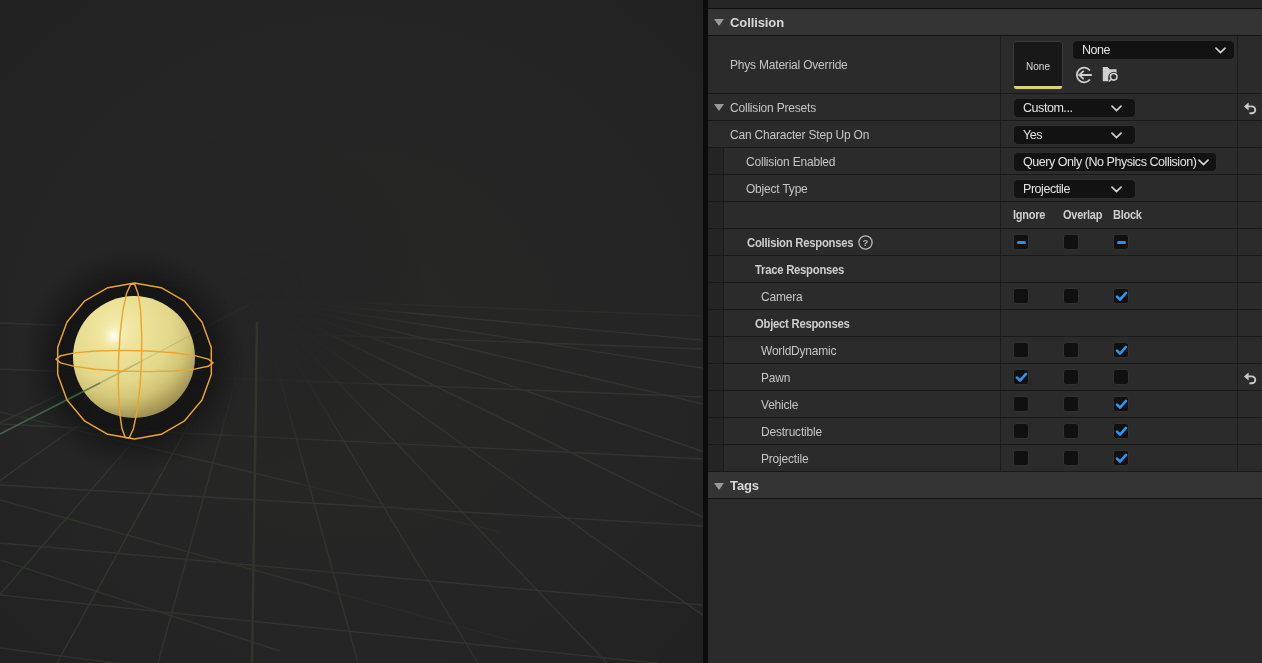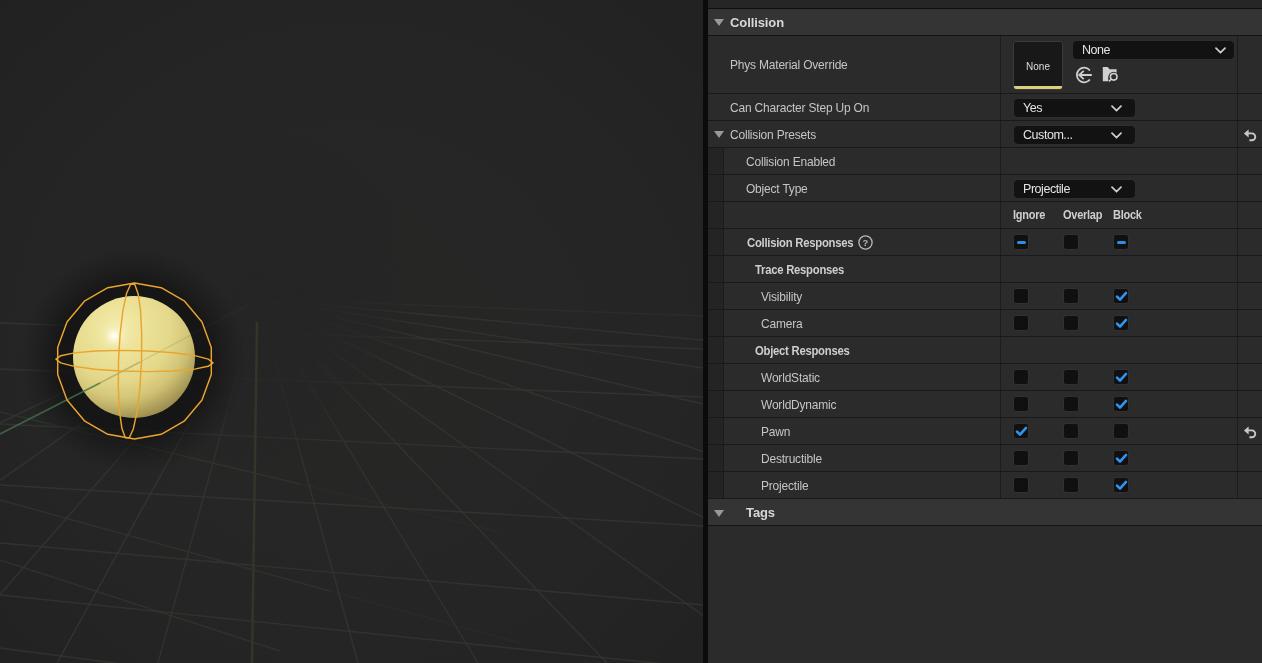--- a/index.html
+++ b/index.html
@@ -166,49 +166,54 @@
       <circle cx="11.6" cy="11" r="5.2" fill="#2b2b2b"></circle>
       <circle cx="11.7" cy="10.8" r="3.3" stroke="#cfcfcf" stroke-width="1.6" fill="none"></circle>
       <line x1="9.1" y1="13.3" x2="7.5" y2="14.9" stroke="#cfcfcf" stroke-width="1.6" stroke-linecap="round"></line>
     </svg>
   </div>
 
 
   <div class="row">
       <div class="c1"></div>
       <div class="c2"></div>
-    <div class="lbl" style="left:22px;">Can Character Step Up On</div>
-    <div class="combo" style="left:305px;width:123px;">Yes
-      <svg style="position:absolute;right:13px;top:6px;" width="11" height="7" viewBox="0 0 11 7">
-          <path d="M1 1.2 L5.5 5.6 L10 1.2" stroke="#cfcfcf" stroke-width="1.7" fill="none" stroke-linecap="round"></path>
-        </svg>
-    </div>
-  </div>
-
-  <div class="row">
-      <div class="c1"></div>
-      <div class="c2"></div>
     <div class="tri tridown" style="left:6px;"></div>
     <div class="lbl" style="left:22px;">Collision Presets</div>
     <div class="combo" style="left:305px;width:123px;">Custom...
       <svg style="position:absolute;right:13px;top:6px;" width="11" height="7" viewBox="0 0 11 7">
           <path d="M1 1.2 L5.5 5.6 L10 1.2" stroke="#cfcfcf" stroke-width="1.7" fill="none" stroke-linecap="round"></path>
         </svg>
     </div>
     <svg style="position:absolute;left:535px;top:8px;" width="14" height="13" viewBox="0 0 14 13">
         <polygon points="5.6,0.4 5.6,8.4 0.9,4.4" fill="#c9c9c9"></polygon>
         <path d="M4.5 4.4 H8.8 A3.45 3.45 0 0 1 8.8 11.3 H6.4" stroke="#c9c9c9" stroke-width="1.9" fill="none"></path>
       </svg>
   </div>
 
   <div class="row">
+      <div class="c1"></div>
+      <div class="c2"></div>
+    <div class="lbl" style="left:22px;">Can Character Step Up On</div>
+    <div class="combo" style="left:305px;width:123px;">Yes
+      <svg style="position:absolute;right:13px;top:6px;" width="11" height="7" viewBox="0 0 11 7">
+          <path d="M1 1.2 L5.5 5.6 L10 1.2" stroke="#cfcfcf" stroke-width="1.7" fill="none" stroke-linecap="round"></path>
+        </svg>
+    </div>
+  </div>
+
+  <div class="row">
       <div class="ind"></div>
       <div class="c1"></div>
       <div class="c2"></div>
     <div class="lbl" style="left:38px;">Collision Enabled</div>
+    <div class="combo" style="left:305px;width:204px;">Query Only (No Physics Collision)
+      <svg style="position:absolute;right:7px;top:6px;" width="11" height="7" viewBox="0 0 11 7">
+          <path d="M1 1.2 L5.5 5.6 L10 1.2" stroke="#cfcfcf" stroke-width="1.7" fill="none" stroke-linecap="round"></path>
+        </svg>
+    </div>
   </div>
 
   <div class="row">
       <div class="ind"></div>
       <div class="c1"></div>
       <div class="c2"></div>
     <div class="lbl" style="left:38px;">Object Type</div>
     <div class="combo" style="left:305px;width:123px;">Projectile
       <svg style="position:absolute;right:13px;top:6px;" width="11" height="7" viewBox="0 0 11 7">
           <path d="M1 1.2 L5.5 5.6 L10 1.2" stroke="#cfcfcf" stroke-width="1.7" fill="none" stroke-linecap="round"></path>
@@ -243,33 +248,20 @@
       </div>
   </div>
 
   <div class="row">
       <div class="ind"></div>
       <div class="c1"></div>
       <div class="c2"></div>
     <div class="lbl b" style="left:47px;">Trace Responses</div>
   </div>
 
-  <div class="row">
-      <div class="ind"></div>
-      <div class="c1"></div>
-      <div class="c2"></div>
-    <div class="lbl" style="left:53px;">Visibility</div>
-    <div class="cb" style="left:305px;"></div>
-    <div class="cb" style="left:355px;"></div>
-    <div class="cb" style="left:405px;">
-        <svg width="15" height="15" viewBox="0 0 15 15">
-          <path d="M3 7.6 L6 10.6 L12 3.9" stroke="#2f96ef" stroke-width="2.6" fill="none" stroke-linecap="round" stroke-linejoin="round"></path>
-        </svg>
-      </div>
-  </div>
 
   <div class="row">
       <div class="ind"></div>
       <div class="c1"></div>
       <div class="c2"></div>
     <div class="lbl" style="left:53px;">Camera</div>
     <div class="cb" style="left:305px;"></div>
     <div class="cb" style="left:355px;"></div>
     <div class="cb" style="left:405px;">
         <svg width="15" height="15" viewBox="0 0 15 15">
@@ -278,33 +270,20 @@
       </div>
   </div>
 
   <div class="row">
       <div class="ind"></div>
       <div class="c1"></div>
       <div class="c2"></div>
     <div class="lbl b" style="left:47px;">Object Responses</div>
   </div>
 
-  <div class="row">
-      <div class="ind"></div>
-      <div class="c1"></div>
-      <div class="c2"></div>
-    <div class="lbl" style="left:53px;">WorldStatic</div>
-    <div class="cb" style="left:305px;"></div>
-    <div class="cb" style="left:355px;"></div>
-    <div class="cb" style="left:405px;">
-        <svg width="15" height="15" viewBox="0 0 15 15">
-          <path d="M3 7.6 L6 10.6 L12 3.9" stroke="#2f96ef" stroke-width="2.6" fill="none" stroke-linecap="round" stroke-linejoin="round"></path>
-        </svg>
-      </div>
-  </div>
 
   <div class="row">
       <div class="ind"></div>
       <div class="c1"></div>
       <div class="c2"></div>
     <div class="lbl" style="left:53px;">WorldDynamic</div>
     <div class="cb" style="left:305px;"></div>
     <div class="cb" style="left:355px;"></div>
     <div class="cb" style="left:405px;">
         <svg width="15" height="15" viewBox="0 0 15 15">
@@ -325,20 +304,33 @@
       </div>
     <div class="cb" style="left:355px;"></div>
     <div class="cb" style="left:405px;"></div>
     <svg style="position:absolute;left:535px;top:8px;" width="14" height="13" viewBox="0 0 14 13">
         <polygon points="5.6,0.4 5.6,8.4 0.9,4.4" fill="#c9c9c9"></polygon>
         <path d="M4.5 4.4 H8.8 A3.45 3.45 0 0 1 8.8 11.3 H6.4" stroke="#c9c9c9" stroke-width="1.9" fill="none"></path>
       </svg>
   </div>
 
 
+  <div class="row">
+      <div class="ind"></div>
+      <div class="c1"></div>
+      <div class="c2"></div>
+    <div class="lbl" style="left:53px;">Vehicle</div>
+    <div class="cb" style="left:305px;"></div>
+    <div class="cb" style="left:355px;"></div>
+    <div class="cb" style="left:405px;">
+        <svg width="15" height="15" viewBox="0 0 15 15">
+          <path d="M3 7.6 L6 10.6 L12 3.9" stroke="#2f96ef" stroke-width="2.6" fill="none" stroke-linecap="round" stroke-linejoin="round"></path>
+        </svg>
+      </div>
+  </div>
 
   <div class="row">
       <div class="ind"></div>
       <div class="c1"></div>
       <div class="c2"></div>
     <div class="lbl" style="left:53px;">Destructible</div>
     <div class="cb" style="left:305px;"></div>
     <div class="cb" style="left:355px;"></div>
     <div class="cb" style="left:405px;">
         <svg width="15" height="15" viewBox="0 0 15 15">
@@ -357,17 +349,17 @@
     <div class="cb" style="left:405px;">
         <svg width="15" height="15" viewBox="0 0 15 15">
           <path d="M3 7.6 L6 10.6 L12 3.9" stroke="#2f96ef" stroke-width="2.6" fill="none" stroke-linecap="round" stroke-linejoin="round"></path>
         </svg>
       </div>
   </div>
 
 
   <div class="row cat">
     <div class="tri tridown" style="left:6px;top:10.5px;"></div>
-    <div class="lbl cathdr" style="left:38px;">Tags</div>
+    <div class="lbl cathdr" style="left:22px;">Tags</div>
   </div>
 
   <div style="height:2px;background:#2b2b2b;"></div>
 </div>
 
 </body></html>

